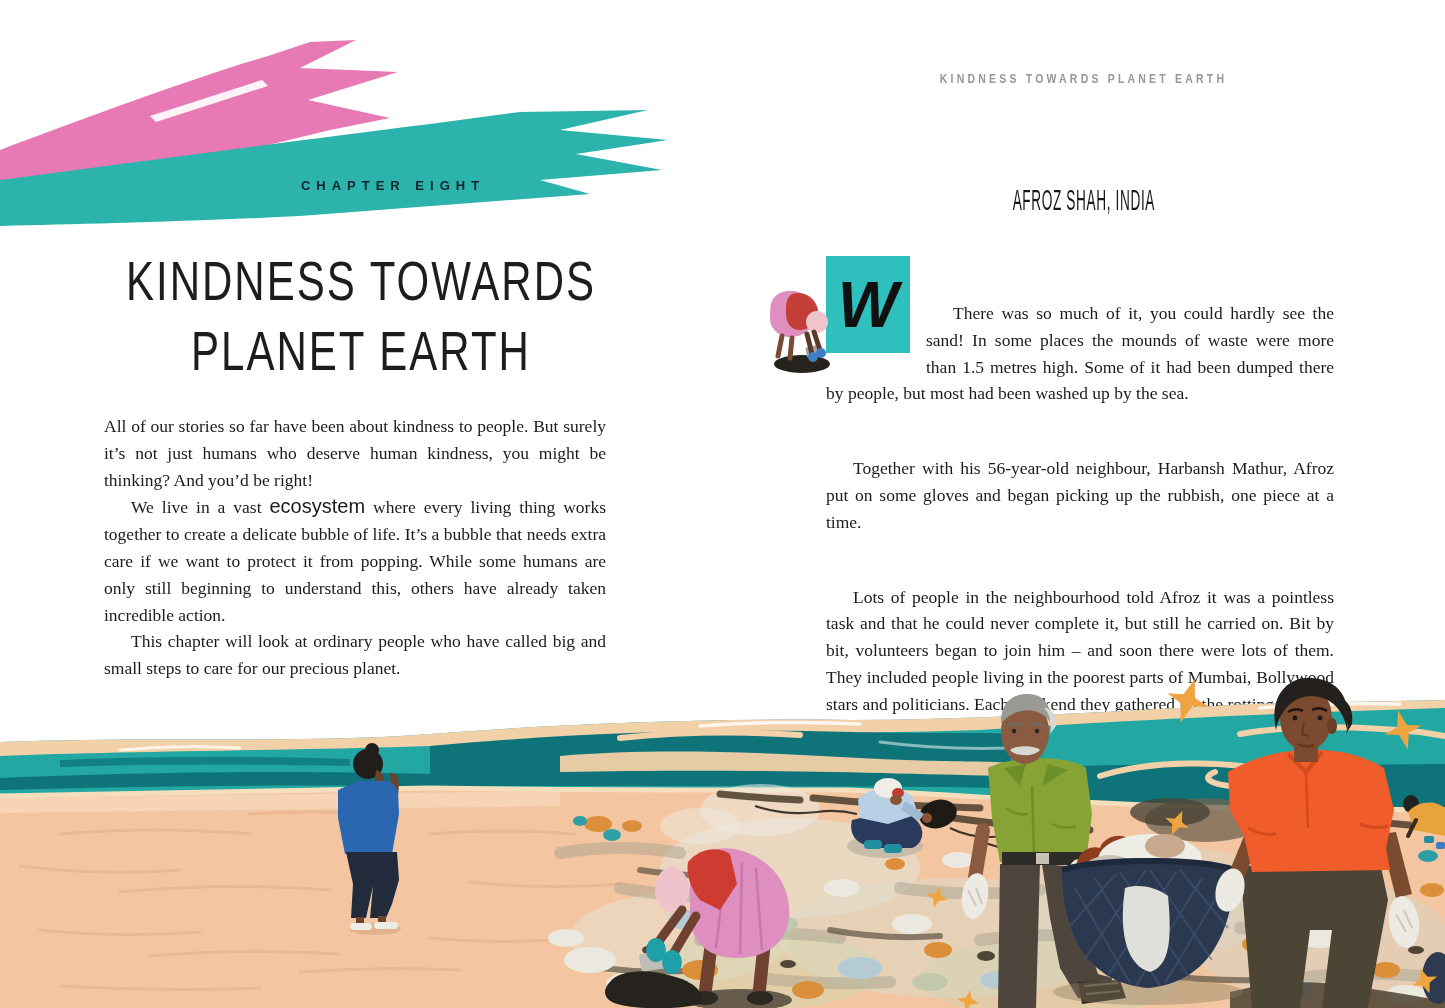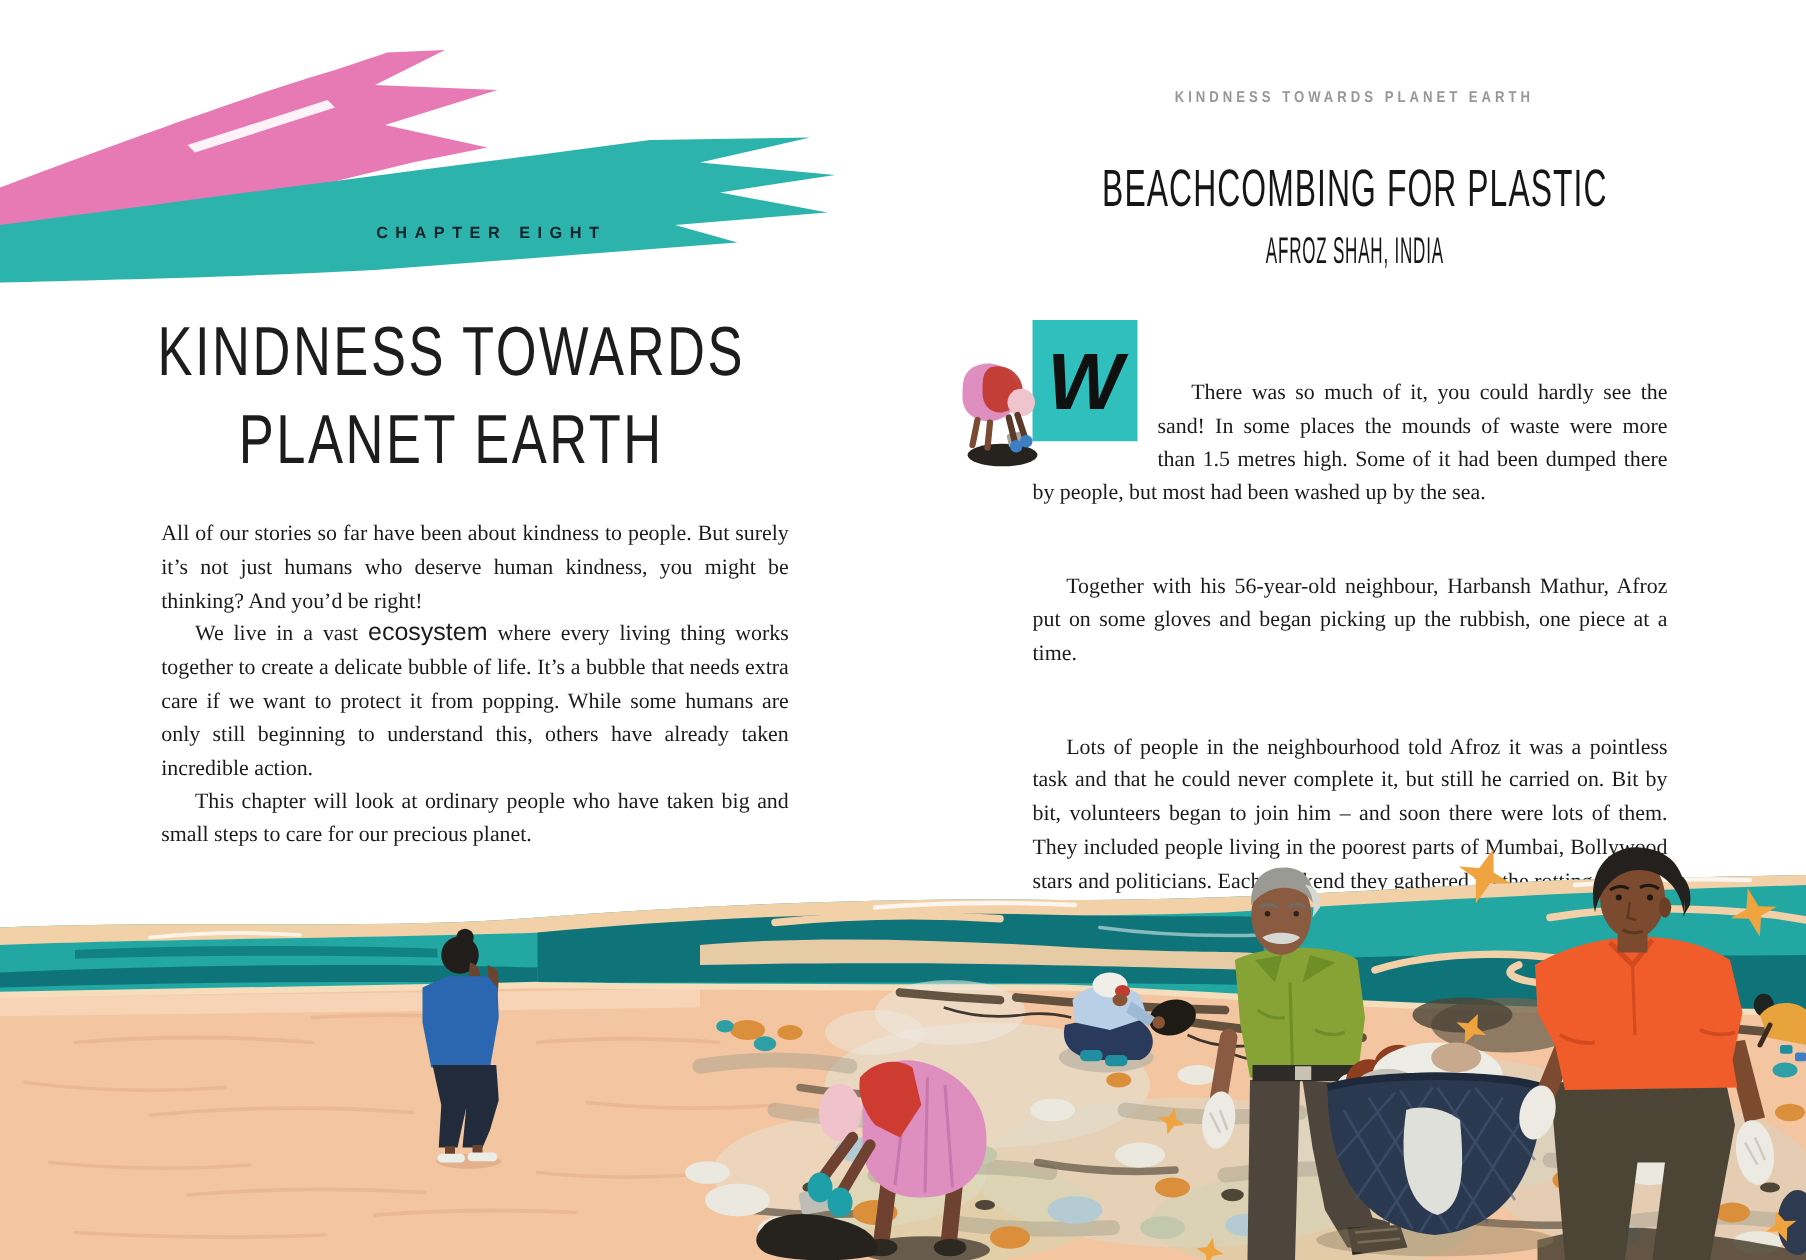--- a/index.html
+++ b/index.html
@@ -28,21 +28,21 @@
     position:absolute; left:0; top:234px; width:722px;
     text-align:center;
     font-family:"Liberation Sans", sans-serif;
     font-size:42px; font-weight:400; letter-spacing:2px;
     line-height:53px; color:#1d1d1d;
     transform:scaleY(1.32); transform-origin:50% 0;
     white-space:nowrap;
   }
   .left-body {
     position:absolute; left:104px; top:401px; width:502px;
-    font-size:17.5px; line-height:26.8px; text-align:justify;margin-left:25px;
+    font-size:17.5px; line-height:26.8px; text-align:justify;
   }
   .left-body p + p { text-indent:27px; }
   .glossary-term { font-family:"Liberation Sans", sans-serif; font-size:20px; }
 
   
   .running-header {
     position:absolute; left:0; top:59px; width:723px;
     text-align:center;
     font-family:"Liberation Sans", sans-serif;
     font-size:10.5px; font-weight:700; letter-spacing:3.2px;
@@ -107,31 +107,28 @@
     <div class="chapter-label">CHAPTER EIGHT</div>
 
     <div class="chapter-title">
       <div>KINDNESS TOWARDS</div>
       <div>PLANET EARTH</div>
     </div>
 
     <div class="left-body">
       <p>All of our stories so far have been about kindness to people. But surely it’s not just humans who deserve human kindness, you might be thinking? And you’d be right!</p>
       <p><span>We live in a vast </span><span class="glossary-term">ecosystem</span><span> where every living thing works together to create a delicate bubble of life. It’s a bubble that needs extra care if we want to protect it from popping. While some humans are only still beginning to understand this, others have already taken incredible action.</span></p>
-      <p>This chapter will look at ordinary people who have taken big and small steps to care for our precious planet.</p>
+      <p>This chapter will look at ordinary people who have called big and small steps to care for our precious planet.</p>
     </div>
   </section>
 
   <section class="page page-right">
 
     <div class="running-header">KINDNESS TOWARDS PLANET EARTH</div>
 
-    <div class="story-title-wrap">
-      <span class="story-title">BEACHCOMBING FOR PLASTIC</span>
-    </div>
     <div class="story-subtitle-wrap">
       <span class="story-subtitle">AFROZ SHAH, INDIA</span>
     </div>
 
     <div class="right-body">
       <p>
         <span class="dropcap-box">
             <span class="dropcap-letter">W</span>
           </span>
       </p>

